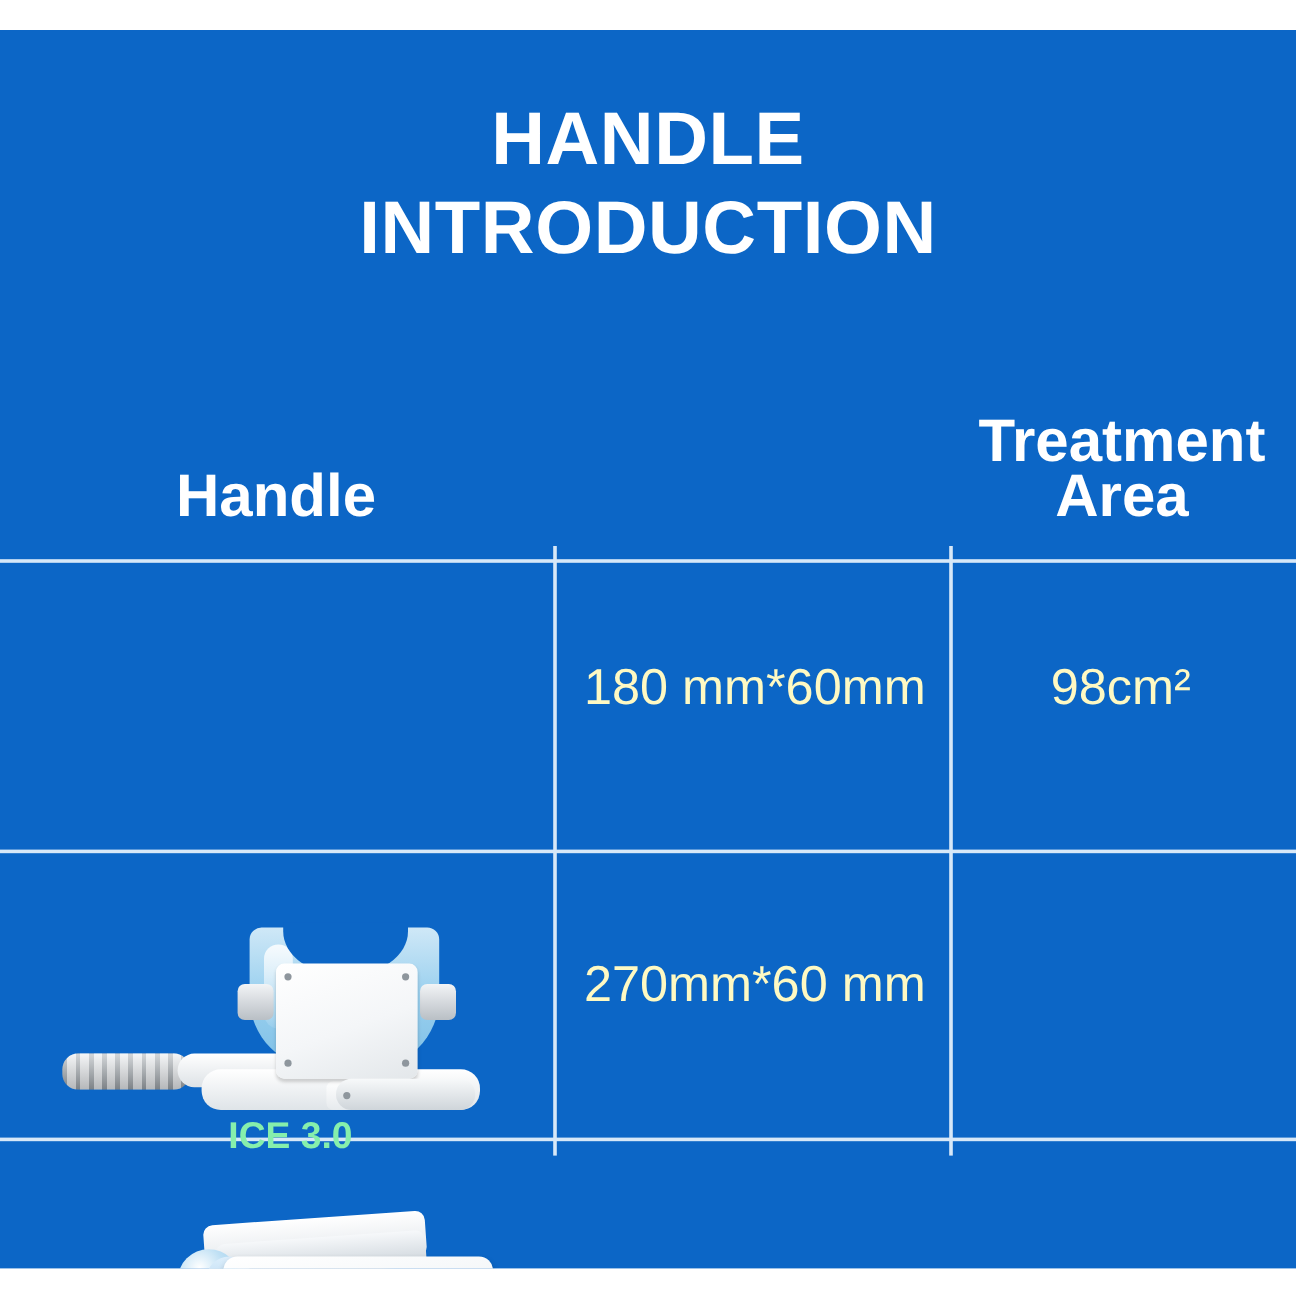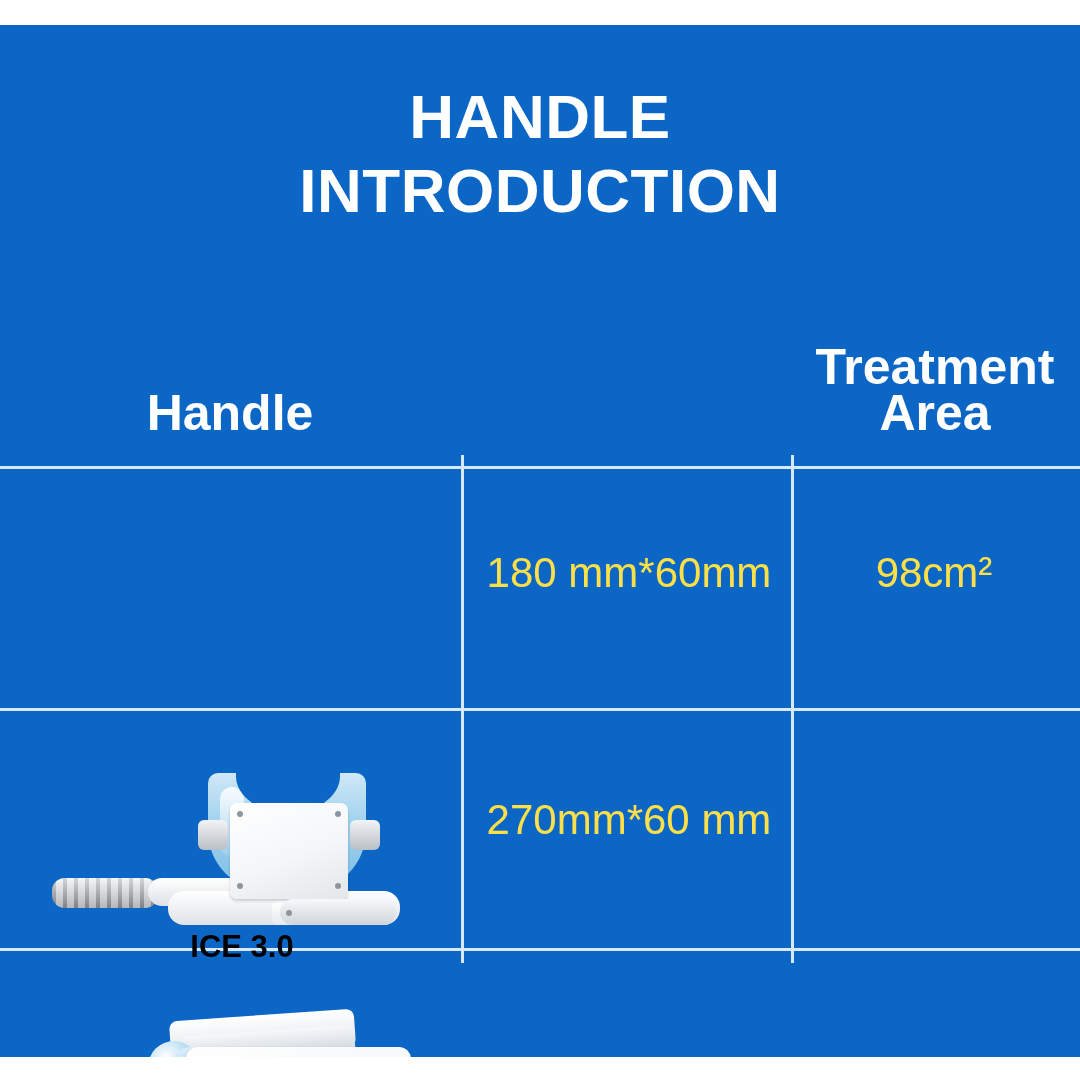--- a/index.html
+++ b/index.html
@@ -81,35 +81,35 @@
     line-height: 46px;
     text-align: center;
   }
   #hdr-handle      { left: 25px;  top: 95px;  width: 410px; }
   #hdr-handle-size { left: 470px; top: 95px;  width: 310px; }
   #hdr-treat-area  { left: 800px; top: 49px;  width: 270px; }
 
   
   .cell-val {
     position: absolute;
-    color: #fde047;
+    color: #fef9c3;
     font-size: 42px;
     line-height: 50px;
     text-align: center;
     font-weight: normal;
   }
   #r1-size { left: 470px; top: 253px; width: 318px; }
   #r1-area { left: 800px; top: 253px; width: 268px; }
   #r2-size { left: 470px; top: 500px; width: 318px; text-align: center; }
   #r2-area { left: 800px; top: 500px; width: 268px; }
 
   
   .prod-caption {
     position: absolute;
-    color: #000000;
+    color: #86efac;
     font-weight: bold;
     font-size: 31px;
     line-height: 36px;
     text-align: center;
     width: 440px;
     left: 22px;
   }
   #cap-ice3 { top: 634px; }
 
   

